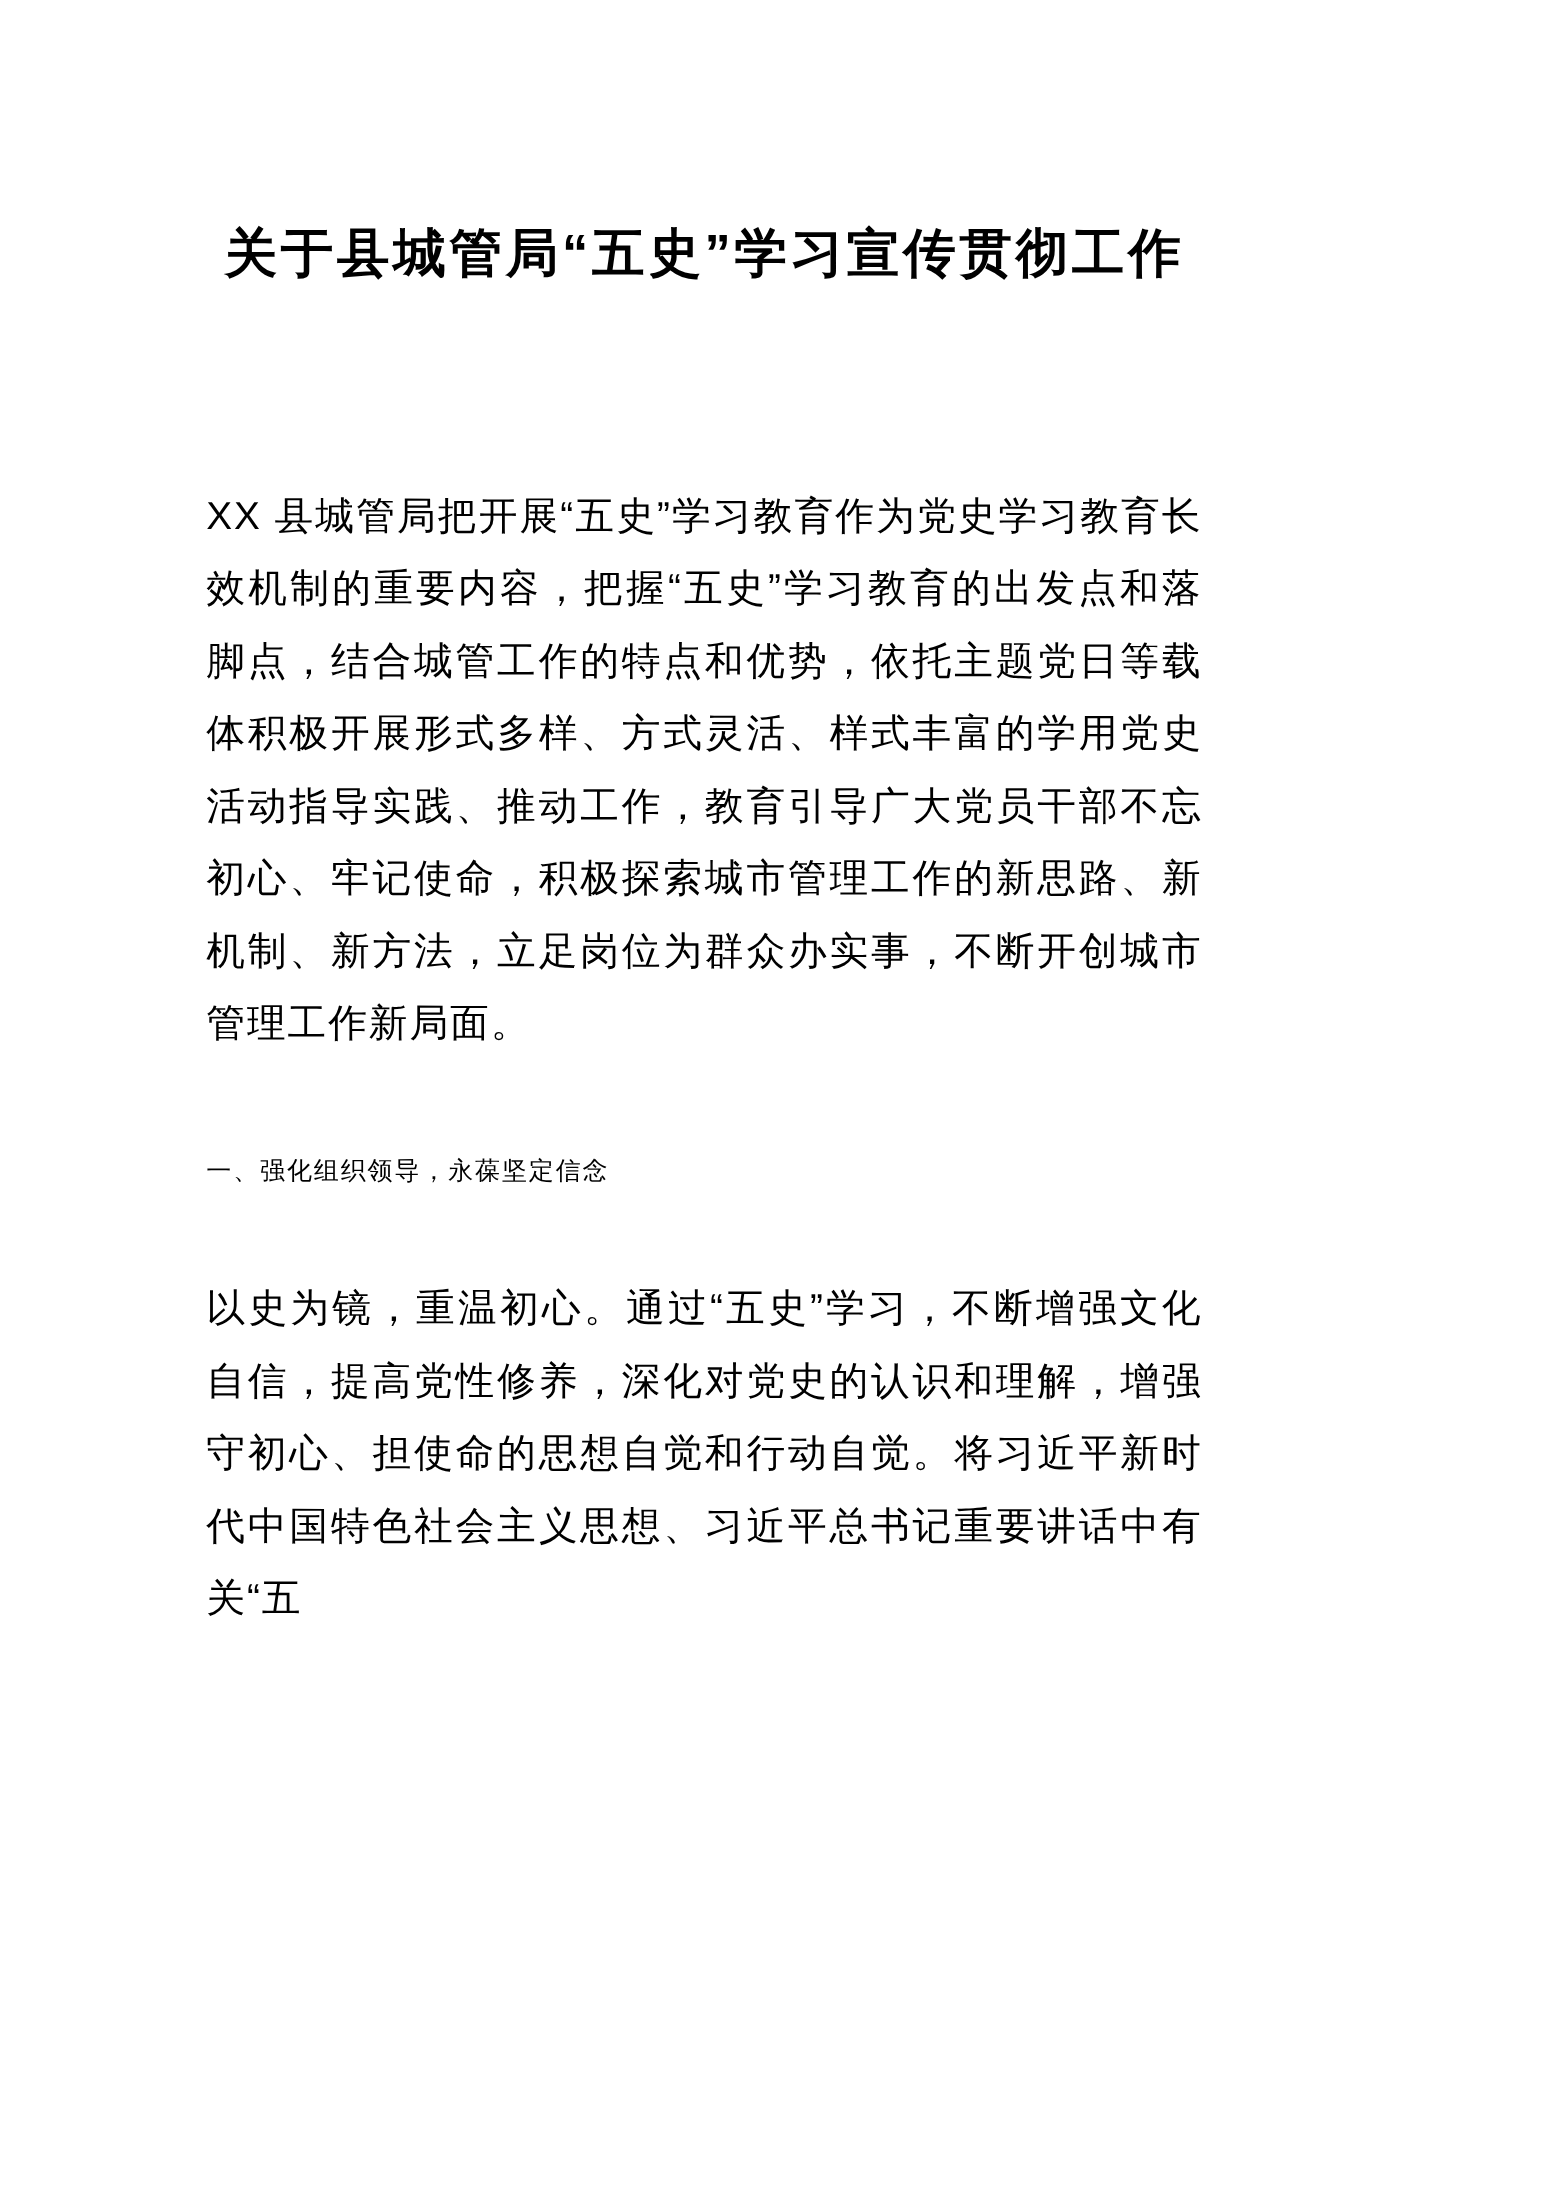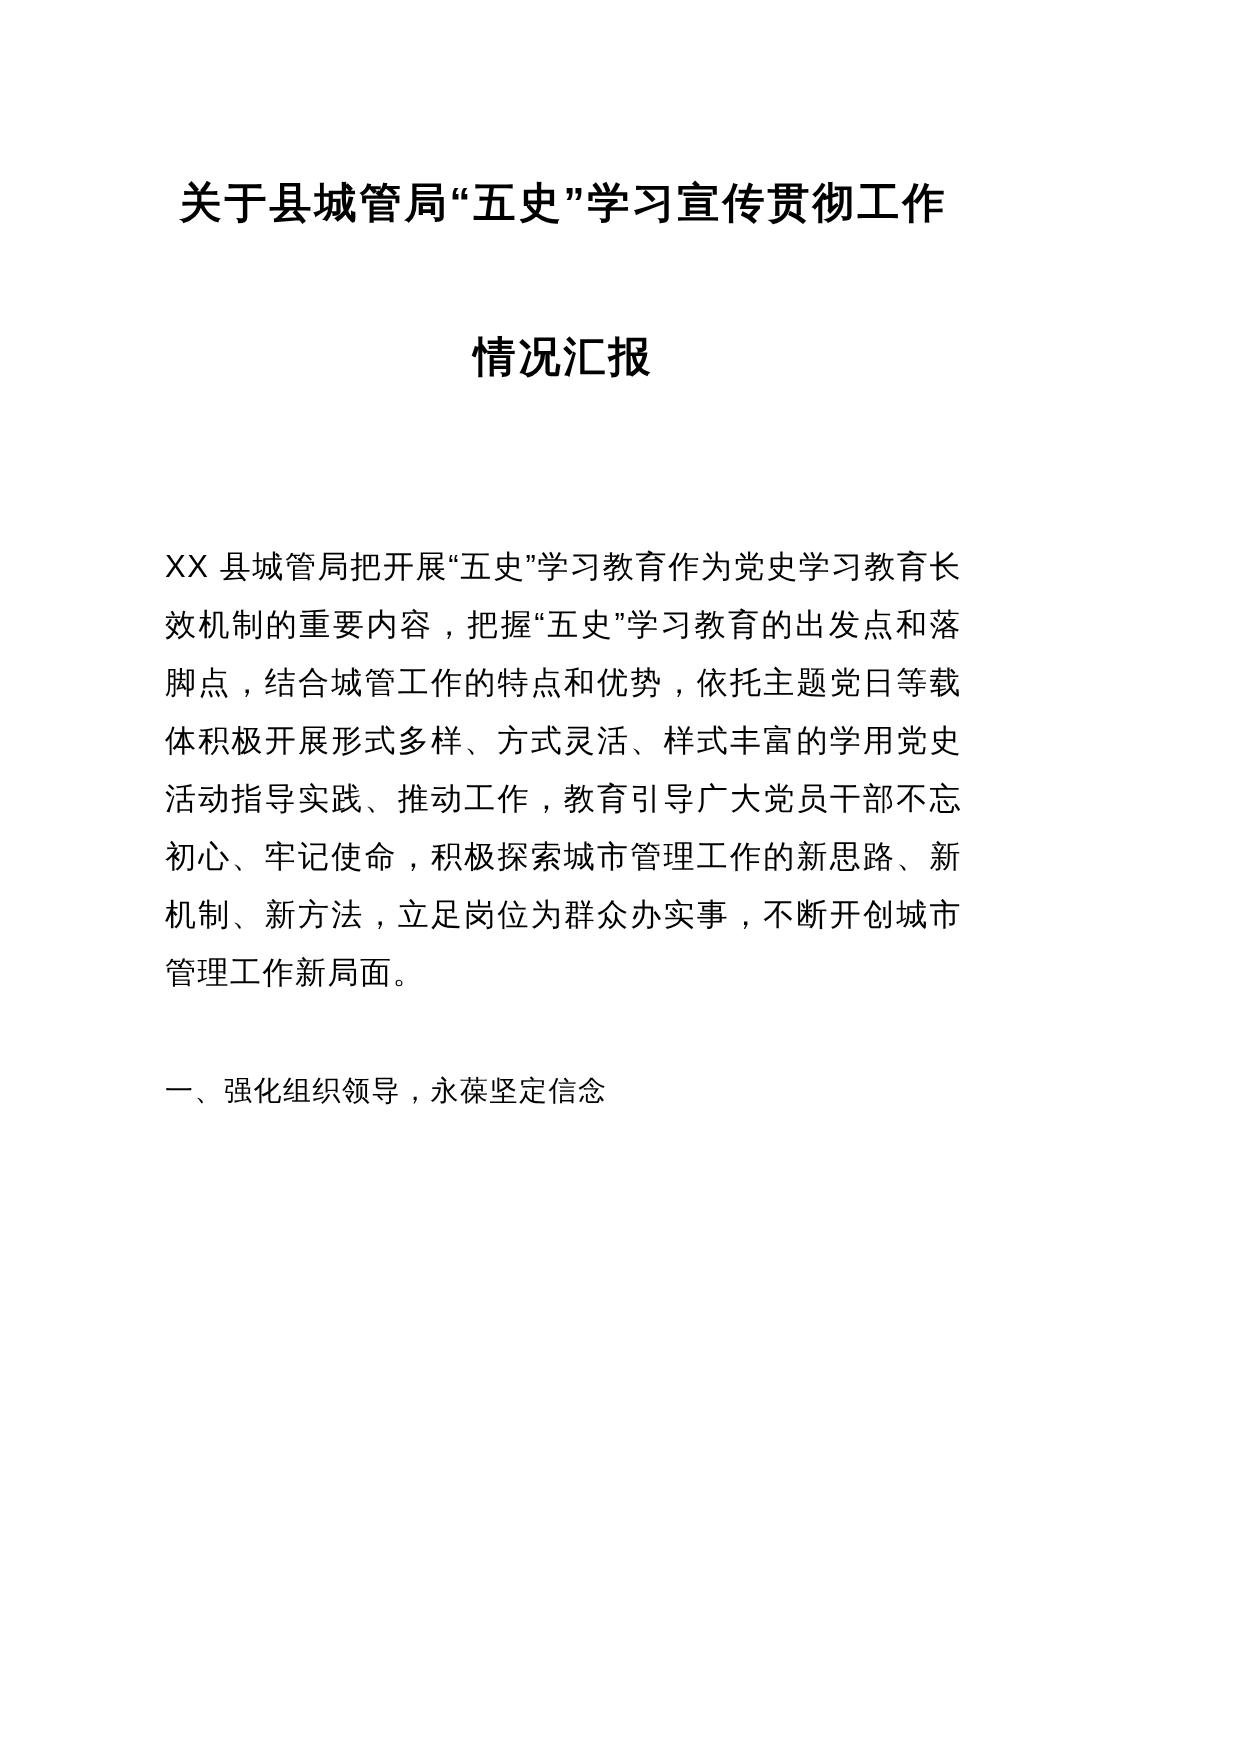--- a/index.html
+++ b/index.html
@@ -38,38 +38,38 @@
     letter-spacing: 1.5px;
     text-align: justify;
     color: #000000;
   }
   .para.first-body {
     margin-top: 156px;
   }
   .section-heading {
     margin: 0;
     margin-top: 60px;
-    font-size: 28px;
+    font-size: 20px;
     line-height: 58px;
     letter-spacing: 1.5px;
     text-align: left;
     font-weight: 400;
     color: #000000;
   }
   .para.second-body {
     margin-top: 52px;
   }
 </style>
 </head>
 <body>
 
 <div class="page">
 
   <h1 class="doc-title first">关于县城管局“五史”学习宣传贯彻工作</h1>
 
-  <h1 class="doc-title second">情况汇报</h1>
 
   <p class="para first-body">XX 县城管局把开展“五史”学习教育作为党史学习教育长效机制的重要内容，把握“五史”学习教育的出发点和落脚点，结合城管工作的特点和优势，依托主题党日等载体积极开展形式多样、方式灵活、样式丰富的学用党史活动指导实践、推动工作，教育引导广大党员干部不忘初心、牢记使命，积极探索城市管理工作的新思路、新机制、新方法，立足岗位为群众办实事，不断开创城市管理工作新局面。</p>
 
   <p class="section-heading">一、强化组织领导，永葆坚定信念</p>
 
+  <p class="para second-body">以史为镜，重温初心。通过“五史”学习，不断增强文化自信，提高党性修养，深化对党史的认识和理解，增强守初心、担使命的思想自觉和行动自觉。将习近平新时代中国特色社会主义思想、习近平总书记重要讲话中有关“五</p>
 
 </div>
 
 </body></html>

